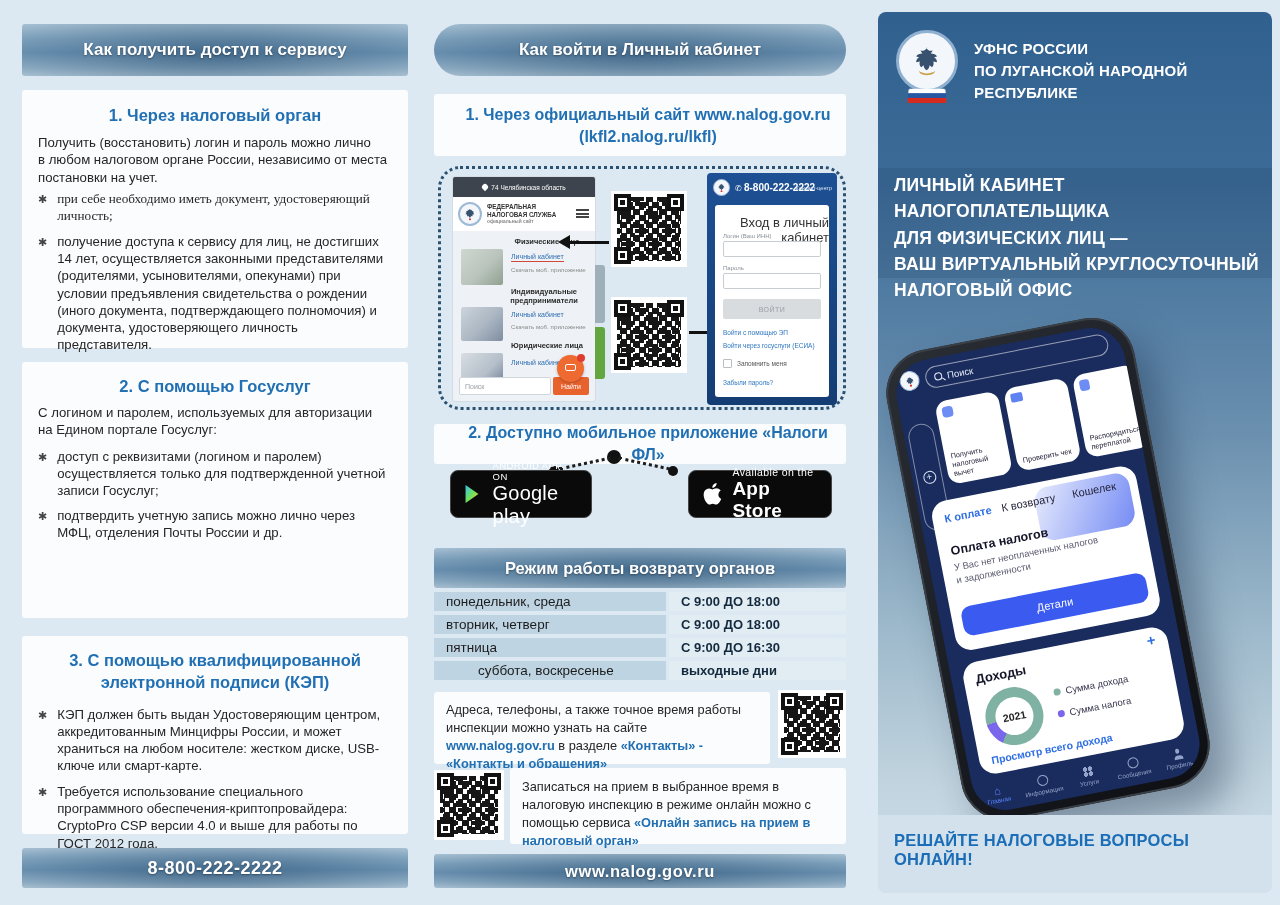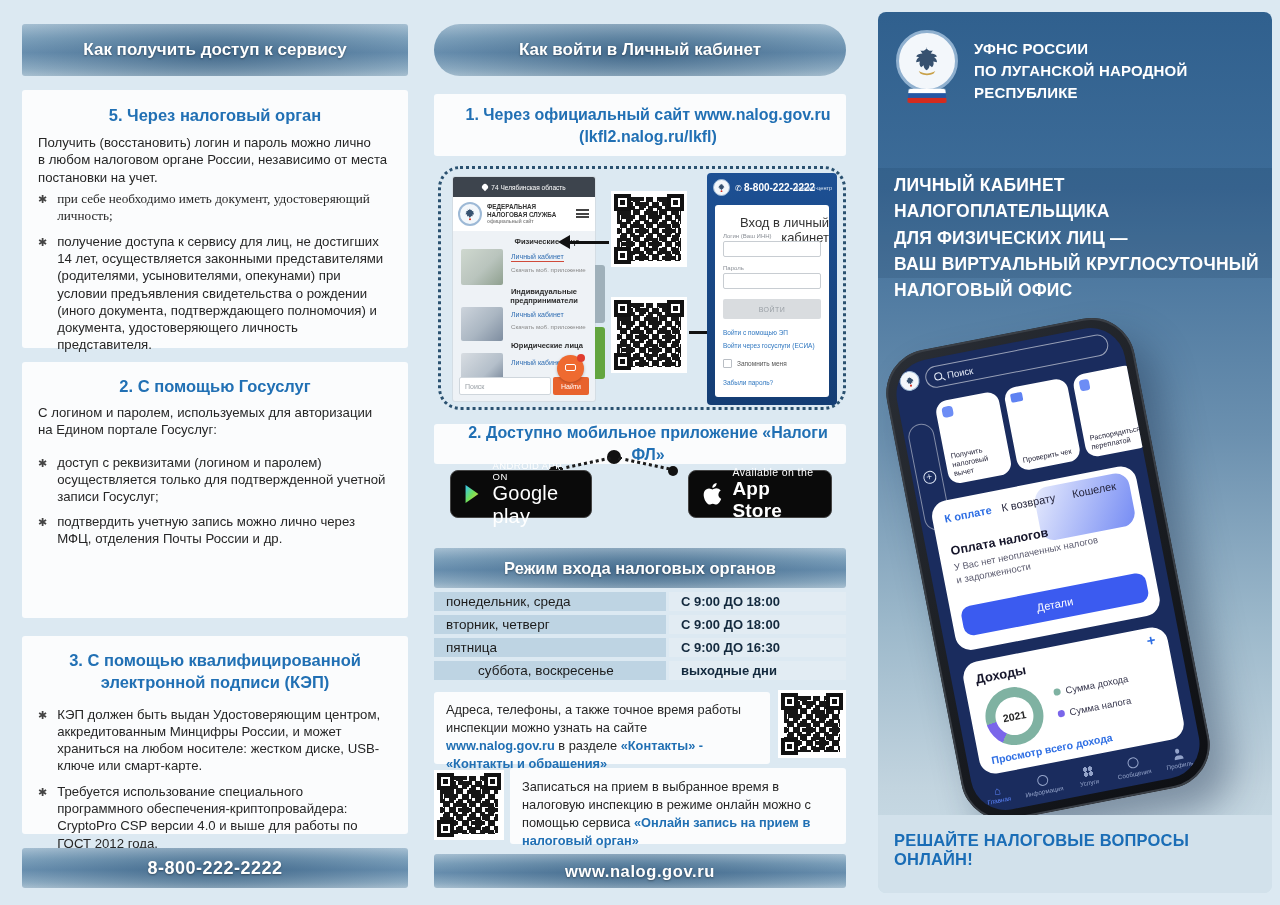--- a/index.html
+++ b/index.html
@@ -91,37 +91,37 @@
 </head>
 <body>
 
 <div id="page">
 
   <div class="band" style="left:22px;top:24px;width:386px;height:52px;font-size:17px;">
     <span>Как получить доступ к сервису</span>
   </div>
 
   <div class="card" style="left:22px;top:90px;width:386px;height:258px;padding:14px 16px;">
-    <div class="sec-title">5. Через налоговый орган</div>
+    <div class="sec-title">1. Через налоговый орган</div>
     <div class="body-txt pre" style="margin-top:8px;">Получить (восстановить) логин и пароль можно лично
 в любом налоговом органе России, независимо от места
 постановки на учет.</div>
     <div class="bullet" style="margin-top:4px;font-family:Liberation Serif, serif;">
         <span>при себе необходимо иметь документ, удостоверяющий личность;</span>
       </div>
     <div class="bullet" style="margin-top:9px;">
         <span>получение доступа к сервису для лиц, не достигших 14 лет, осуществляется законными представителями (родителями, усыновителями, опекунами) при условии предъявления свидетельства о рождении (иного документа, подтверждающего полномочия) и документа, удостоверяющего личность представителя.</span>
       </div>
   </div>
 
   <div class="card" style="left:22px;top:362px;width:386px;height:256px;padding:13px 16px;">
     <div class="sec-title">2. С помощью Госуслуг</div>
     <div class="body-txt pre" style="margin-top:7px;">С логином и паролем, используемых для авторизации
 на Едином портале Госуслуг:</div>
-    <div class="bullet" style="margin-top:15px;">
+    <div class="bullet" style="margin-top:9px;">
         <span>доступ с реквизитами (логином и паролем) осуществляется только для подтвержденной учетной записи Госуслуг;</span>
       </div>
     <div class="bullet" style="margin-top:8px;">
         <span>подтвердить учетную запись можно лично через МФЦ, отделения Почты России и др.</span>
       </div>
   </div>
 
   <div class="card" style="left:22px;top:636px;width:386px;height:198px;padding:13px 16px;">
     <div class="sec-title">3. С помощью квалифицированной электронной подписи (КЭП)</div>
     <div class="bullet" style="margin-top:12px;">
@@ -268,21 +268,21 @@
     <svg width="24" height="28" viewBox="0 0 20 24">
       <path fill="#fff" d="M15.5 12.6c0-2.4 2-3.6 2.1-3.7-1.1-1.7-2.9-1.9-3.5-1.9-1.5-.2-2.9.9-3.7.9-.8 0-1.9-.9-3.2-.9-1.6 0-3.1 1-4 2.4-1.7 2.9-.4 7.2 1.2 9.6.8 1.2 1.8 2.5 3 2.4 1.2 0 1.7-.8 3.1-.8 1.4 0 1.9.8 3.2.8 1.3 0 2.2-1.2 3-2.4.9-1.4 1.3-2.7 1.3-2.8-.1 0-2.5-1-2.5-3.6zM12.9 5.1c.7-.8 1.1-1.9 1-3-1 0-2.1.7-2.8 1.5-.6.7-1.2 1.9-1 2.9 1.1.1 2.2-.6 2.8-1.4z"></path>
     </svg>
     <div>
       <div class="small" style="font-size:10.5px;">Available on the</div>
       <div class="big">App Store</div>
     </div>
   </div>
 
   <div class="band" style="left:434px;top:548px;width:412px;height:40px;font-size:16.5px;">
-    <span>Режим входа налоговых органов</span>
+    <span>Режим работы возврату органов</span>
   </div>
 
   <div class="sched-left" style="left:434px;top:592px;width:232px;height:19px;">понедельник, среда</div>
   <div class="sched-right" style="left:669px;top:592px;width:177px;height:19px;">С 9:00 ДО 18:00</div>
   <div class="sched-left" style="left:434px;top:615px;width:232px;height:19px;">вторник, четверг</div>
   <div class="sched-right" style="left:669px;top:615px;width:177px;height:19px;">С 9:00 ДО 18:00</div>
   <div class="sched-left" style="left:434px;top:638px;width:232px;height:19px;">пятница</div>
   <div class="sched-right" style="left:669px;top:638px;width:177px;height:19px;">С 9:00 ДО 16:30</div>
   <div class="sched-left" style="left:434px;top:661px;width:232px;height:19px;padding-left:44px;">суббота, воскресенье</div>
   <div class="sched-right" style="left:669px;top:661px;width:177px;height:19px;">выходные дни</div>

